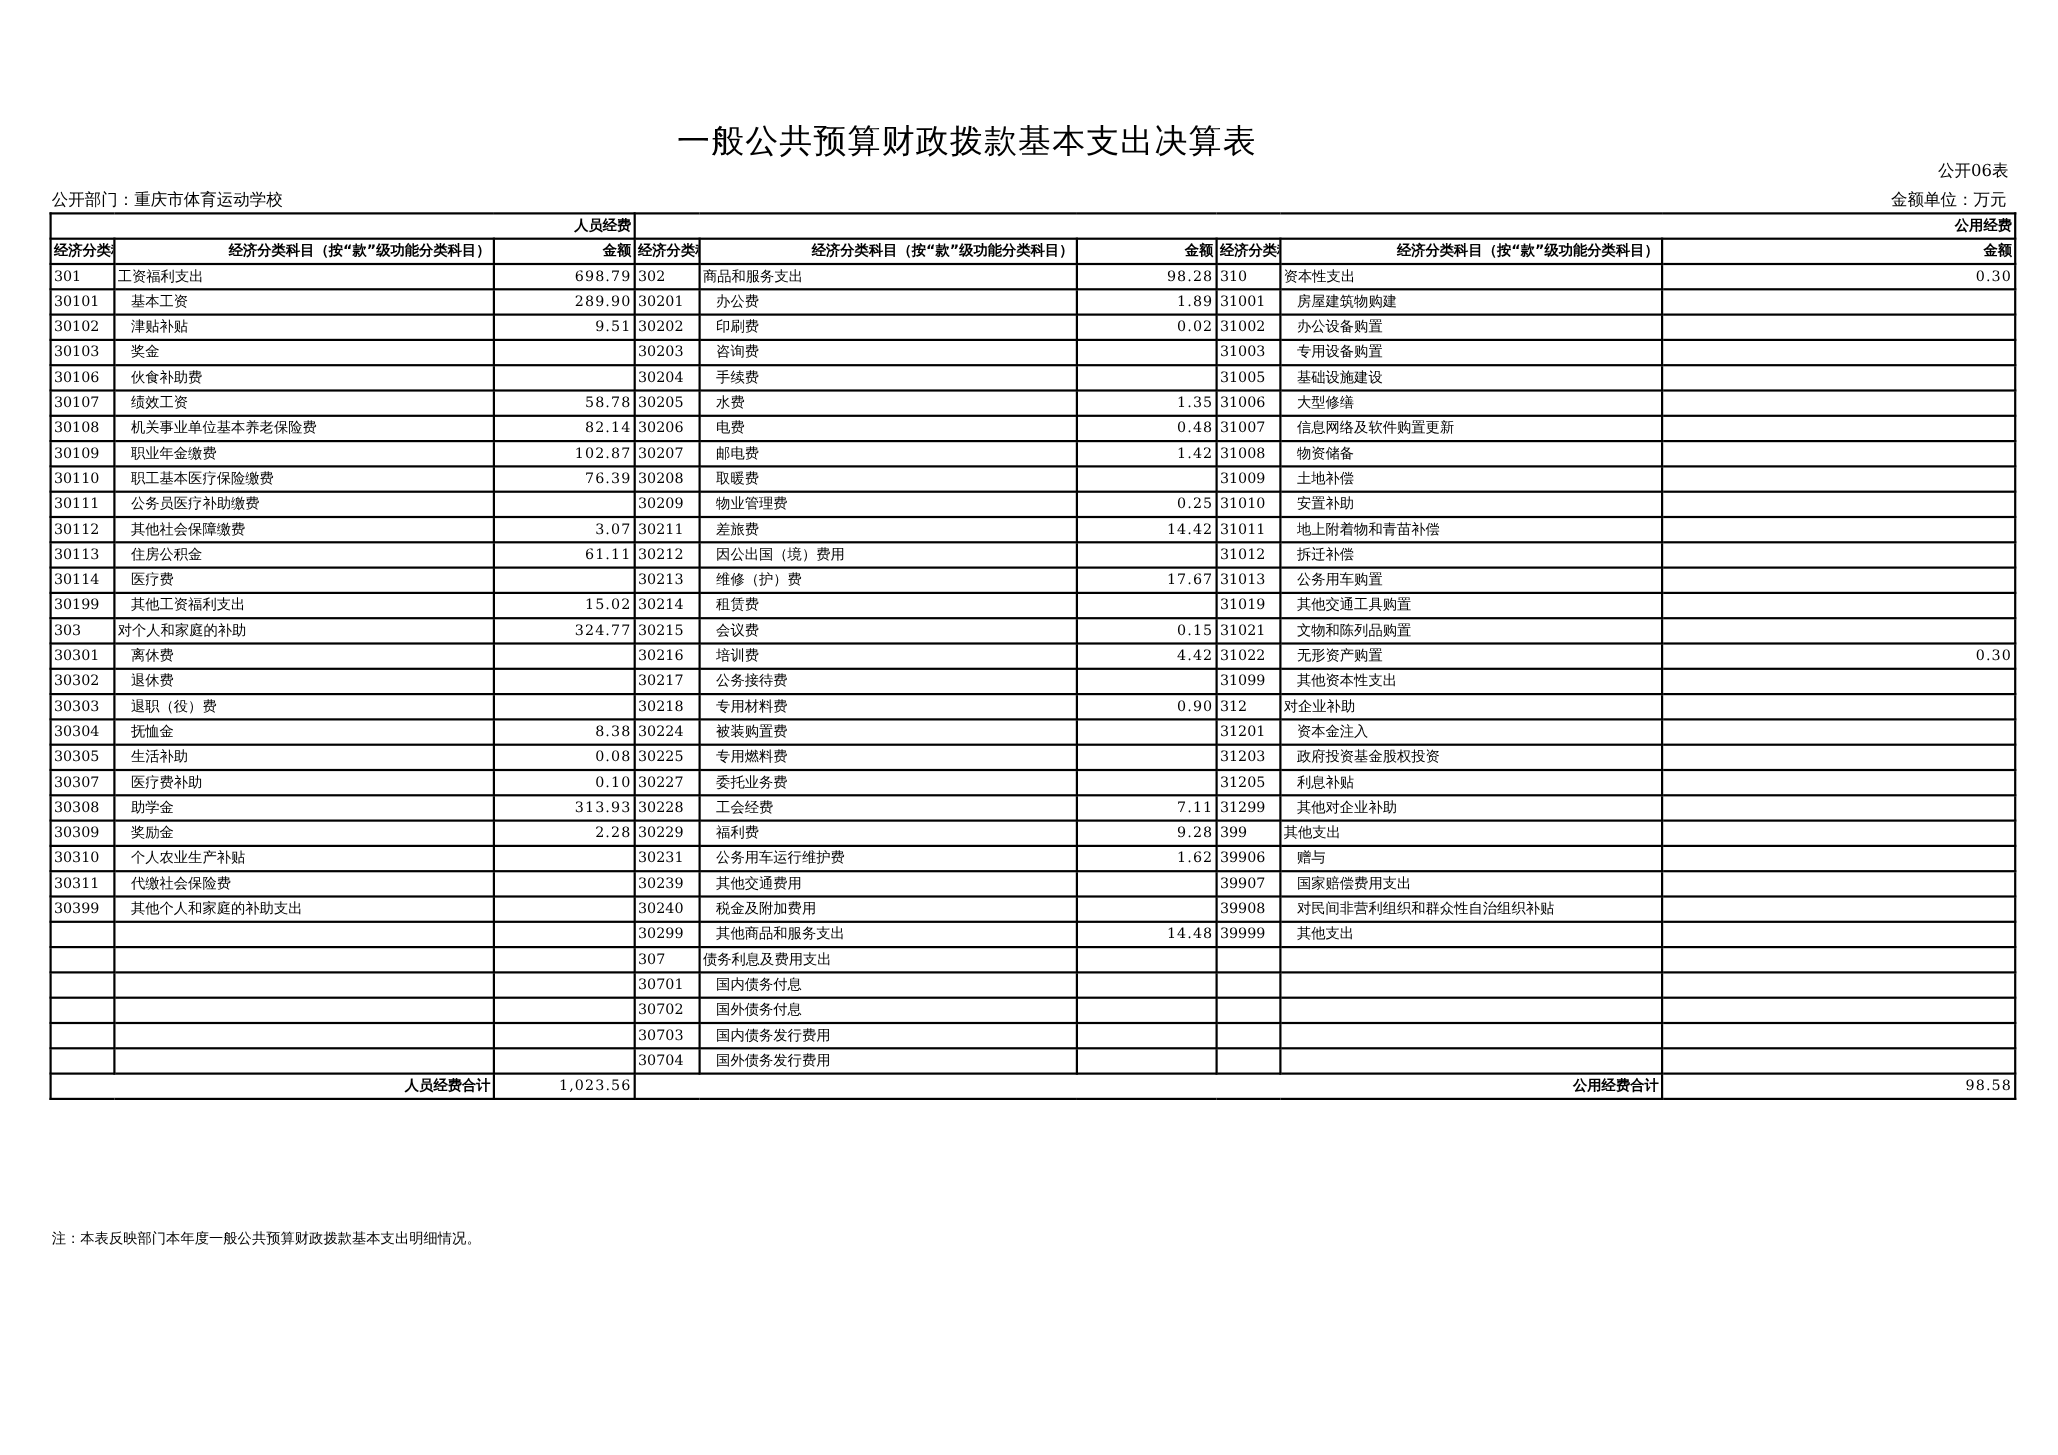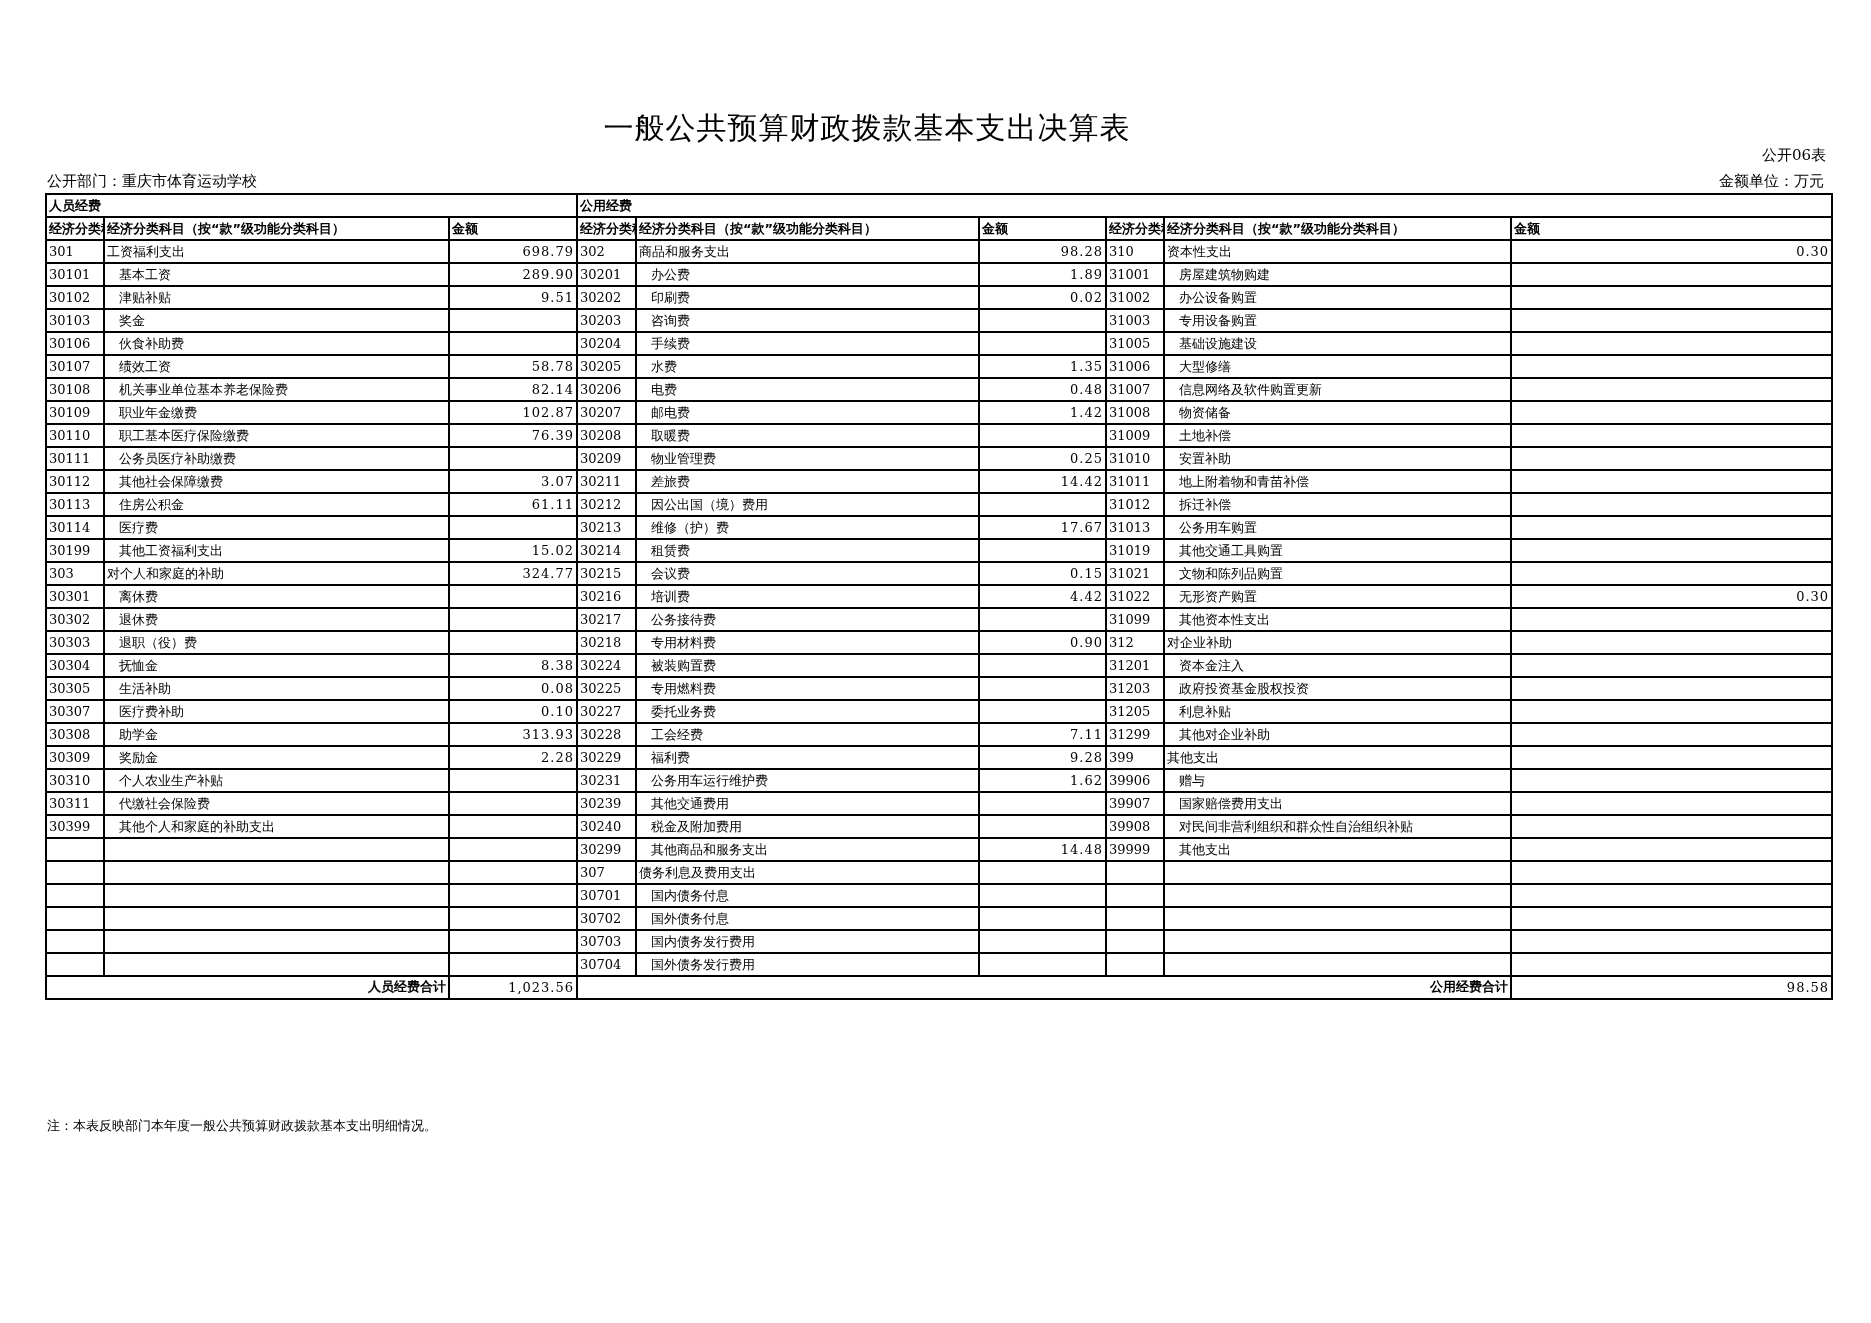--- a/index.html
+++ b/index.html
@@ -1,23 +1,23 @@
 <!DOCTYPE html>
 <html><head>
 <meta charset="utf-8">
 <style>
   html, body { margin:0; padding:0; background:#ffffff; }
   body { width:1871px; height:1323px; position:relative; font-family:"DejaVu Serif","Liberation Serif",serif; color:#000; }
-  .title { position:absolute; left:0; width:1734px; top:108px; text-align:center; font-family:"DejaVu Sans","Liberation Sans",sans-serif; font-size:30px; letter-spacing:1px; }
+  .title { position:absolute; left:12px; width:1734px; top:108px; text-align:center; font-family:"DejaVu Sans","Liberation Sans",sans-serif; font-size:30px; letter-spacing:1px; }
   .form-no { position:absolute; right:45px; top:146px; font-size:15px; }
   .dept { position:absolute; left:47px; top:172px; font-size:15px; }
   .unit { position:absolute; right:47px; top:172px; font-size:15px; }
   table.main { position:absolute; left:45px; top:193px; border-collapse:collapse; table-layout:fixed; width:1786px; }
   table.main td, table.main th { border:2px solid #000; padding:0 2px; font-size:13px; height:21px; line-height:21px; overflow:hidden; white-space:nowrap; }
-  table.main th { font-family:"DejaVu Sans","Liberation Sans",sans-serif; font-weight:bold; font-size:13px; text-align:left; }
+  table.main th { font-family:"DejaVu Sans","Liberation Sans",sans-serif; font-weight:bold; font-size:13px; text-align:right; }
   th.grp { height:21px; }
   th.code-h { line-height:14px; font-size:12px; white-space:normal; padding:1px 0; height:50px; }
   td.code { font-size:12px; }
   td.amt { text-align:right; font-size:12px; letter-spacing:1px; }
   td.name { font-size:13px; }
   td.name.sub { padding-left:14px; }
   td.total-label { text-align:right; font-weight:bold; font-family:Liberation Mono, monospace; }
   .note { position:absolute; left:47px; top:1117px; font-size:13px; }
 </style>
 </head>

